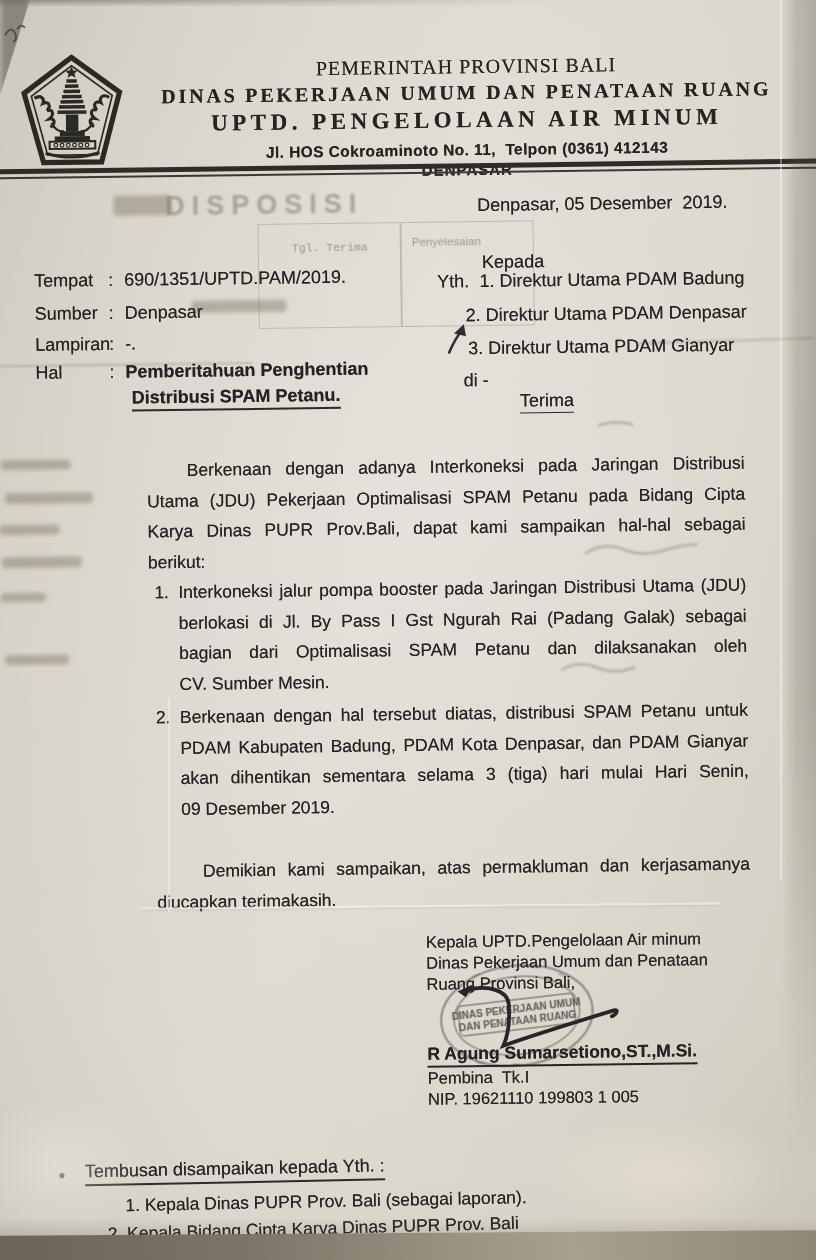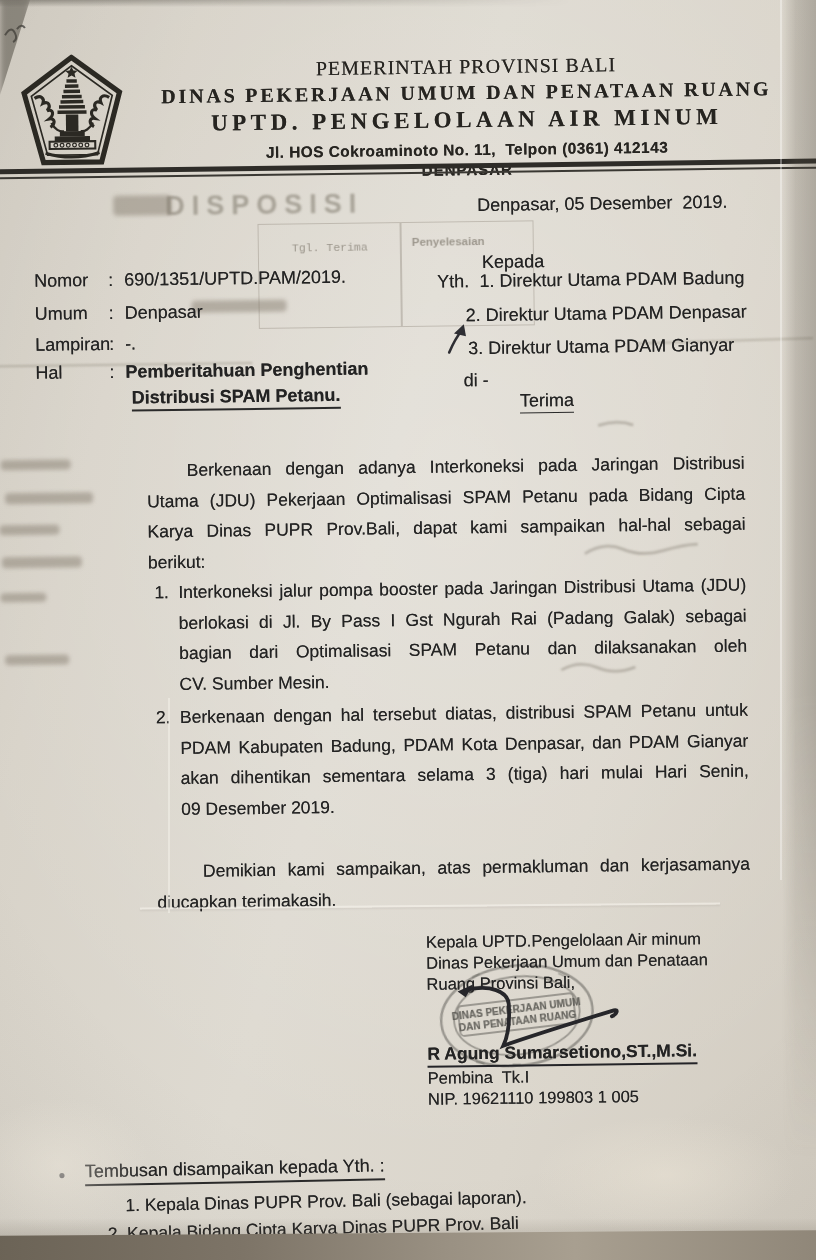--- a/index.html
+++ b/index.html
@@ -105,21 +105,21 @@
   <div class="vignette"></div>
 
   <div class="content">
 
     <div class="g-disposisi">DISPOSISI</div>
     <div class="g-smudge" style="left:118px;top:192px;width:58px;height:20px;"></div>
     <div class="g-table">
         <div class="gdiv"></div>
       </div>
     <div class="g-lbl" style="left:296px;top:240px;font-family:Liberation Mono, monospace;">Tgl. Terima</div>
-    <div class="g-lbl" style="left:416px;top:236px;font-weight:bold;">Penyelesaian</div>
+    <div class="g-lbl" style="left:416px;top:236px;">Penyelesaian</div>
     <div class="g-smudge" style="left:195px;top:298px;width:95px;height:12px;"></div>
     <div class="g-line" style="left:0;top:360px;width:255px;"></div>
     <div class="g-line" style="left:640px;top:344px;width:176px;transform:rotate(-1deg);"></div>
     <div class="g-smudge" style="left:2px;top:455px;width:70px;height:10px;"></div>
     <div class="g-smudge" style="left:6px;top:488px;width:88px;height:11px;"></div>
     <div class="g-smudge" style="left:0;top:520px;width:60px;height:10px;"></div>
     <div class="g-smudge" style="left:2px;top:552px;width:80px;height:11px;"></div>
     <div class="g-smudge" style="left:0;top:588px;width:46px;height:9px;"></div>
     <div class="g-smudge" style="left:4px;top:650px;width:64px;height:10px;"></div>
 
@@ -160,26 +160,26 @@
       <div class="lh3 ink">UPTD. PENGELOLAAN AIR MINUM</div>
       <div class="lh-addr ink">Jl. HOS Cokroaminoto No. 11,  Telpon (0361) 412143</div>
       <div class="lh-city ink">DENPASAR</div>
     </div>
     <div class="rule"></div>
 
     <div class="date ink">Denpasar, 05 Desember  2019.</div>
 
     <div class="meta ink">
       <div class="mrow" style="top:266px;">
-        <span class="mlabel">Nomor</span>
+        <span class="mlabel">Tempat</span>
         <span class="mcolon">:</span>
         <span>690/1351/UPTD.PAM/2019.</span>
       </div>
       <div class="mrow" style="top:299px;">
-        <span class="mlabel">Umum</span>
+        <span class="mlabel">Sumber</span>
         <span class="mcolon">:</span>
         <span>Denpasar</span>
       </div>
       <div class="mrow" style="top:330px;">
         <span class="mlabel">Lampiran</span>
         <span class="mcolon">:</span>
         <span>-.</span>
       </div>
       <div class="mrow" style="top:358px;">
         <span class="mlabel">Hal</span>

